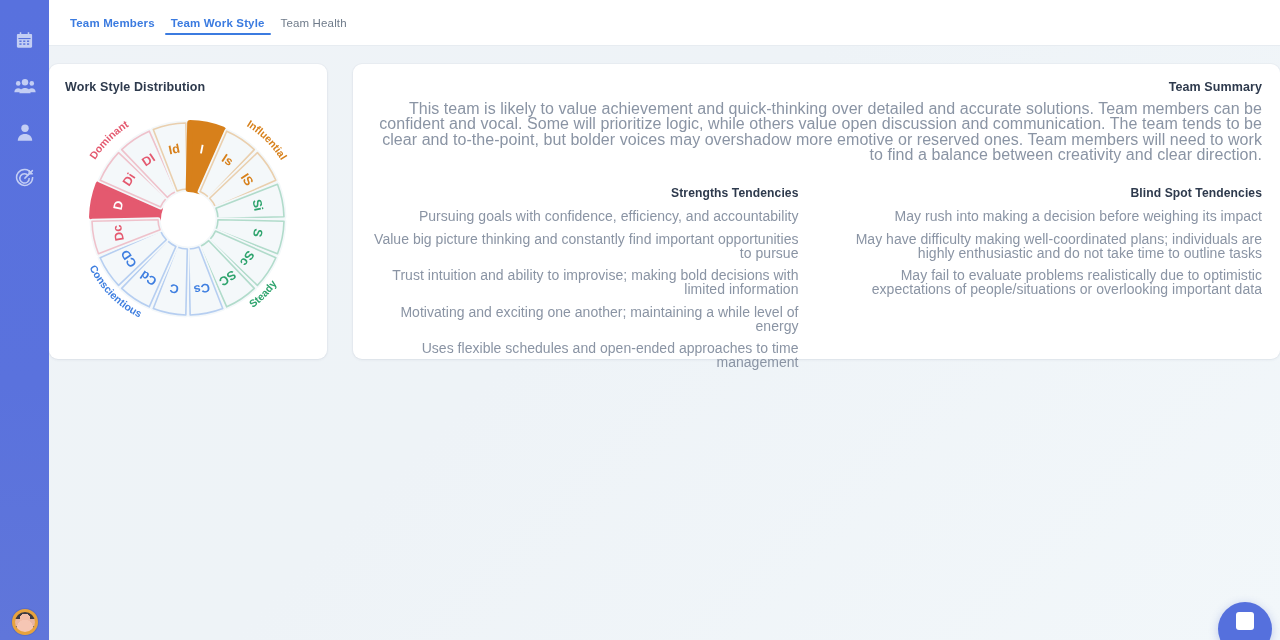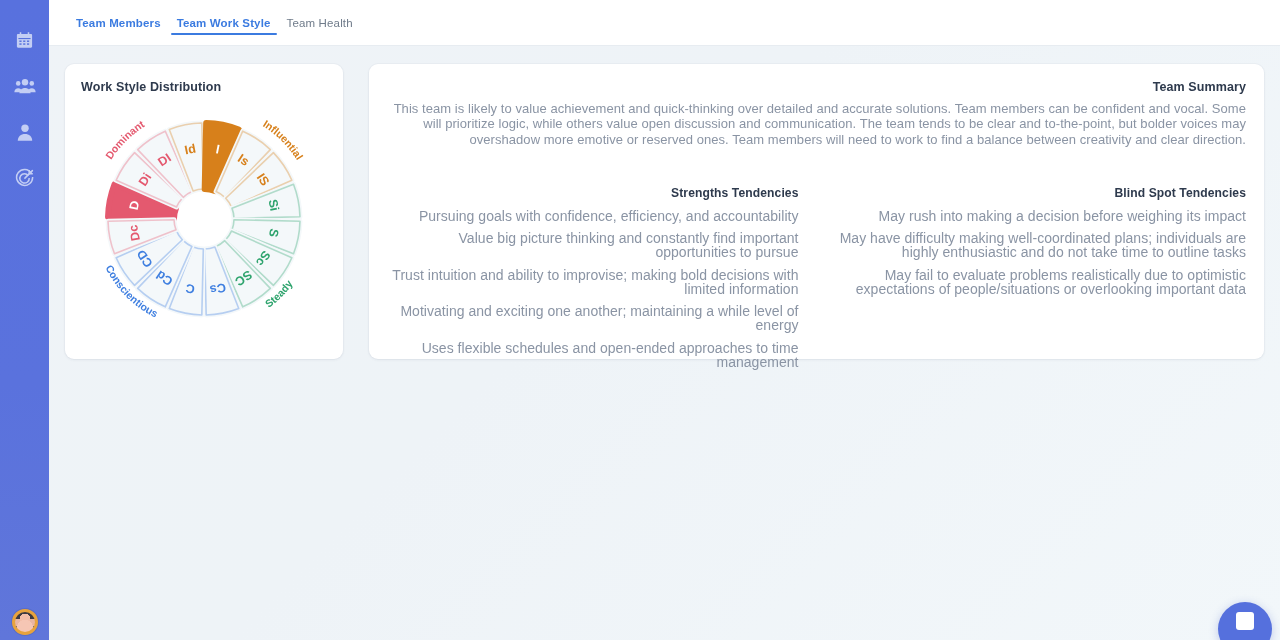--- a/index.html
+++ b/index.html
@@ -44,21 +44,21 @@
       radial-gradient(circle at 50% 36%, #f3bda8 0 33%, rgba(0,0,0,0) 34%),
       linear-gradient(180deg, #3d3a42 0 34%, #e9b6a3 34% 72%, #6e6b74 72% 100%);
   }
 
   
   #topbar {
     position: absolute; left: 49px; top: 0; right: 0; height: 46px;
     background: #ffffff;
     border-bottom: 1px solid #e7ecf1;
     display: flex; align-items: center;
-    padding-left: 19px;
+    padding-left: 13px;
     z-index: 10;
   }
   .tab {
     position: relative;
     font-size: 11.5px;
     font-weight: 700;
     letter-spacing: .15px;
     color: #3b7be0;
     padding: 0 8px;
     height: 46px;
@@ -69,21 +69,21 @@
   .tab.muted { color: #6f7b8a; font-weight: 400; }
   .tab.active::after {
     content: "";
     position: absolute; left: 2px; right: 2px; bottom: 11px;
     height: 2px; background: #3b7be0; border-radius: 1px;
   }
 
   
   #content {
     position: absolute; left: 49px; top: 46px; right: 0; bottom: 0;
-    padding: 18px 16px;
+    padding: 18px 0;
   }
   .row { display: flex; align-items: flex-start; gap: 26px; }
 
   .card {
     background: #ffffff;
     border-radius: 9px;
     box-shadow: 0 1px 3px rgba(40,60,90,.07), 0 0 0 1px rgba(40,60,90,.025);
   }
   #card-wheel { width: 278px; height: 295px; padding: 16px 16px 10px 16px; flex: 0 0 auto; }
   #card-summary { flex: 1 1 auto; min-width: 0; height: 295px; padding: 16px 18px 14px 18px; text-align: right; }
@@ -96,24 +96,24 @@
 
   #wheel-wrap {
     width: 246px; height: 246px; margin: 2px auto 0 auto;
     position: relative;
   }
   #wheel-wrap svg { display: block; }
 
   
   #summary-title { margin-bottom: 7px; }
   #summary-body {
-    font-size: 13px; line-height: 15.3px; color: #8a94a4;
+    font-size: 16px; line-height: 15.3px; color: #8a94a4;
     letter-spacing: .05px;
   }
-  #tend-row { display: flex; gap: 36px; margin-top: 39px; }
+  #tend-row { display: flex; gap: 36px; margin-top: 24px; }
   .tend-col { flex: 1 1 0; min-width: 0; }
   .tend-title {
     font-size: 12.1px; font-weight: 700; color: #2e3a4d;
     margin-bottom: 9px; letter-spacing: .1px;
   }
   .tend-item {
     font-size: 14px; line-height: 14px; color: #8a94a4;
     margin-bottom: 8.5px; letter-spacing: .03px;
   }
 

